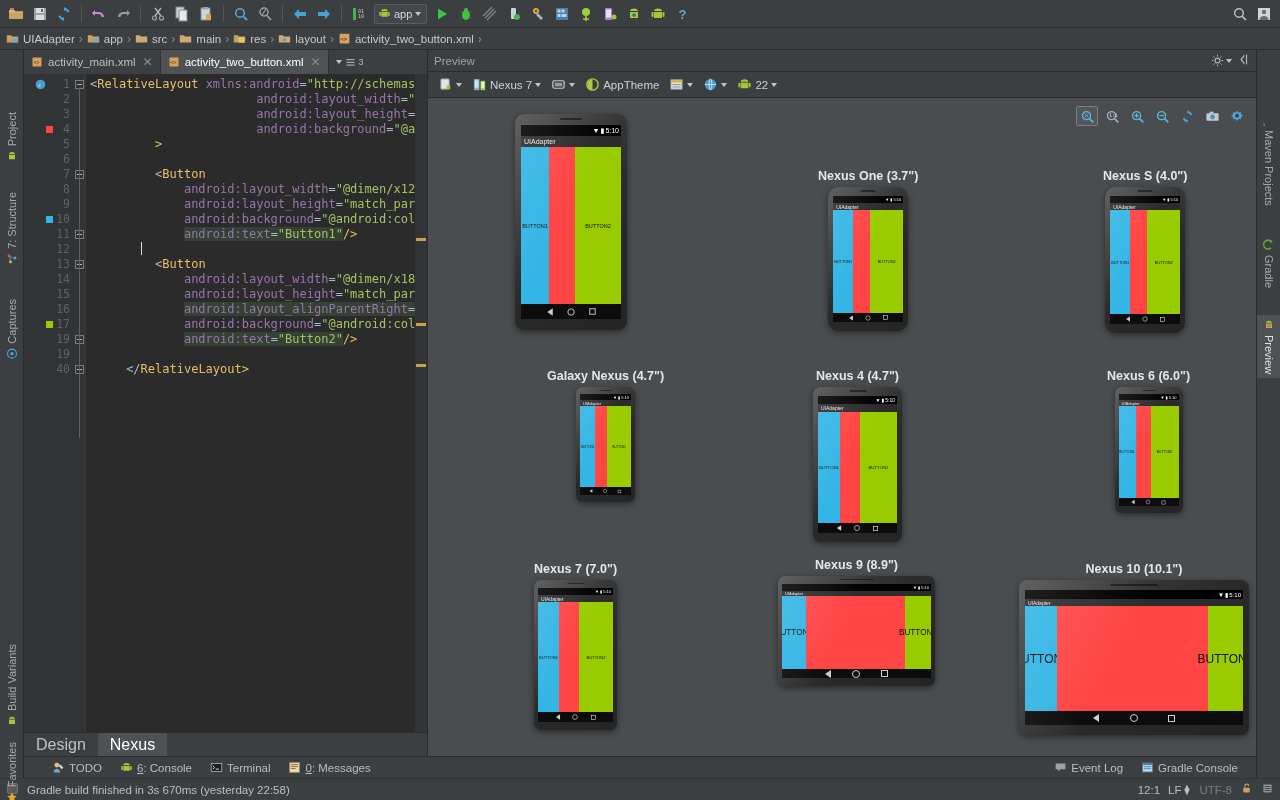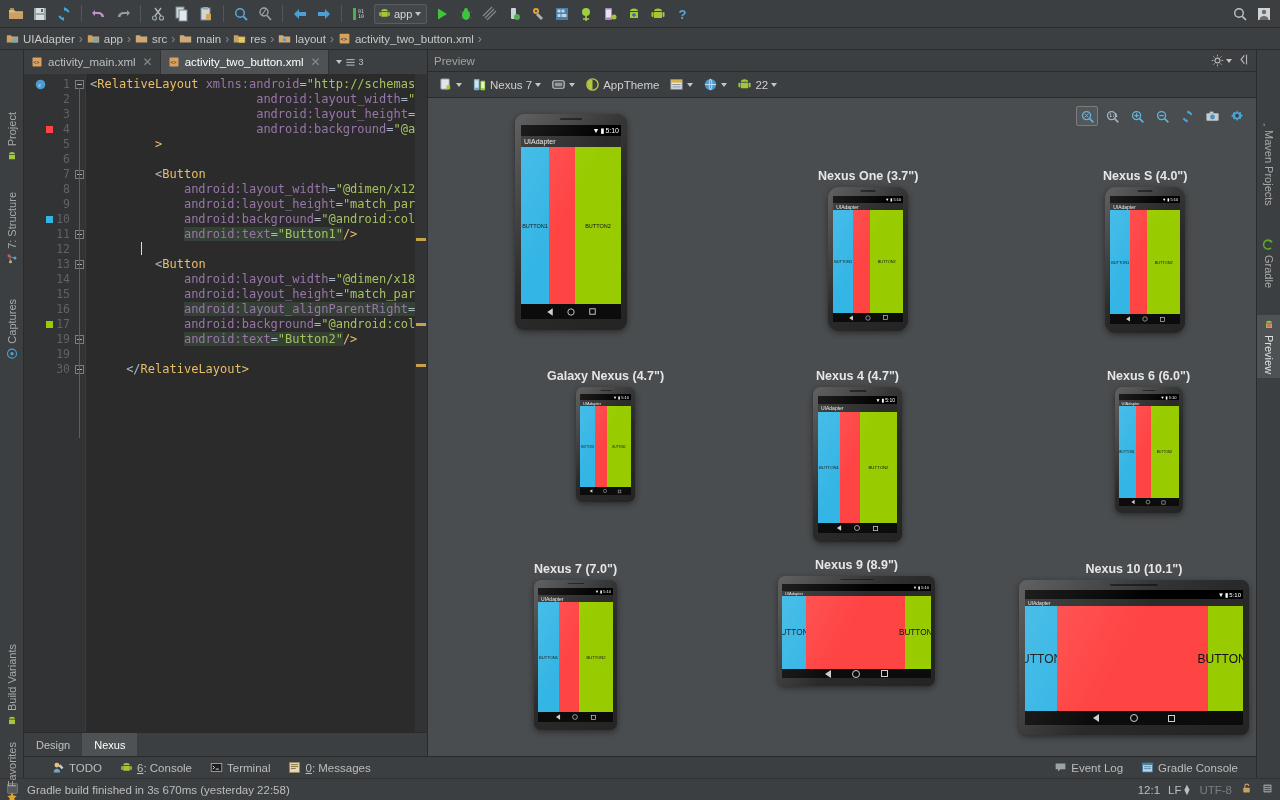--- a/index.html
+++ b/index.html
@@ -147,21 +147,21 @@
   .navbar { background: #0c0c0c; display: flex; align-items: center; justify-content: center; gap: 14%; }
   .nav-tri { width: 0; height: 0; border-top: 4px solid transparent; border-bottom: 4px solid transparent; border-right: 6px solid #cfcfcf; }
   .nav-cir { width: 8px; height: 8px; border: 1.4px solid #cfcfcf; border-radius: 50%; }
   .nav-sq { width: 7px; height: 7px; border: 1.4px solid #cfcfcf; }
   .spk { position: absolute; background: #1b1b1b; border-radius: 2px; }
   .glare { position: absolute; inset: 0; pointer-events: none;
     background: linear-gradient(118deg, rgba(255,255,255,0.13) 0%, rgba(255,255,255,0.05) 28%, rgba(255,255,255,0) 46%); }
 
   
   .dt-bar { height: 24px; flex: 0 0 24px; background: #3c3f41; display: flex; align-items: stretch; border-top: 1px solid #2b2b2b; }
-  .dt { padding: 0 12px; display: flex; align-items: center; font-size: 11px; color: #c0c0c0; cursor: default; }
+  .dt { padding: 0 12px; display: flex; align-items: center; font-size: 16px; color: #c0c0c0; cursor: default; }
   .dt.active { background: #4e5254; color: #fff; }
 
   
   .toolwin-bar {
     height: 22px; flex: 0 0 22px; background: #3c3f41; display: flex; align-items: center;
     padding: 0 8px; gap: 18px; font-size: 11.5px; color: #bdbdbd; border-top: 1px solid #2b2b2b;
   }
   .twb-item { display: flex; align-items: center; gap: 4px; cursor: default; }
   .twb-item u { text-decoration: underline; }
   .statusbar {
@@ -520,21 +520,21 @@
                 <div class="gl">10<span class="mark" style="background: rgb(51, 181, 229);"></span></div>
                 <div class="gl">11</div>
                 <div class="gl">12</div>
                 <div class="gl">13</div>
                 <div class="gl">14</div>
                 <div class="gl">15</div>
                 <div class="gl">16</div>
                 <div class="gl">17<span class="mark" style="background: rgb(153, 204, 0);"></span></div>
                 <div class="gl">19</div>
                 <div class="gl">19</div>
-                <div class="gl">30</div>
+                <div class="gl">40</div>
               </div>
             <div class="fold" id="foldcol">
               <div class="fold-line" style="top:14px;height:350px;"></div>
             <div class="fl">
                   <span class="fold-box"></span>
                 </div>
                 <div class="fl"></div>
                 <div class="fl"></div>
                 <div class="fl"></div>
                 <div class="fl"></div>

